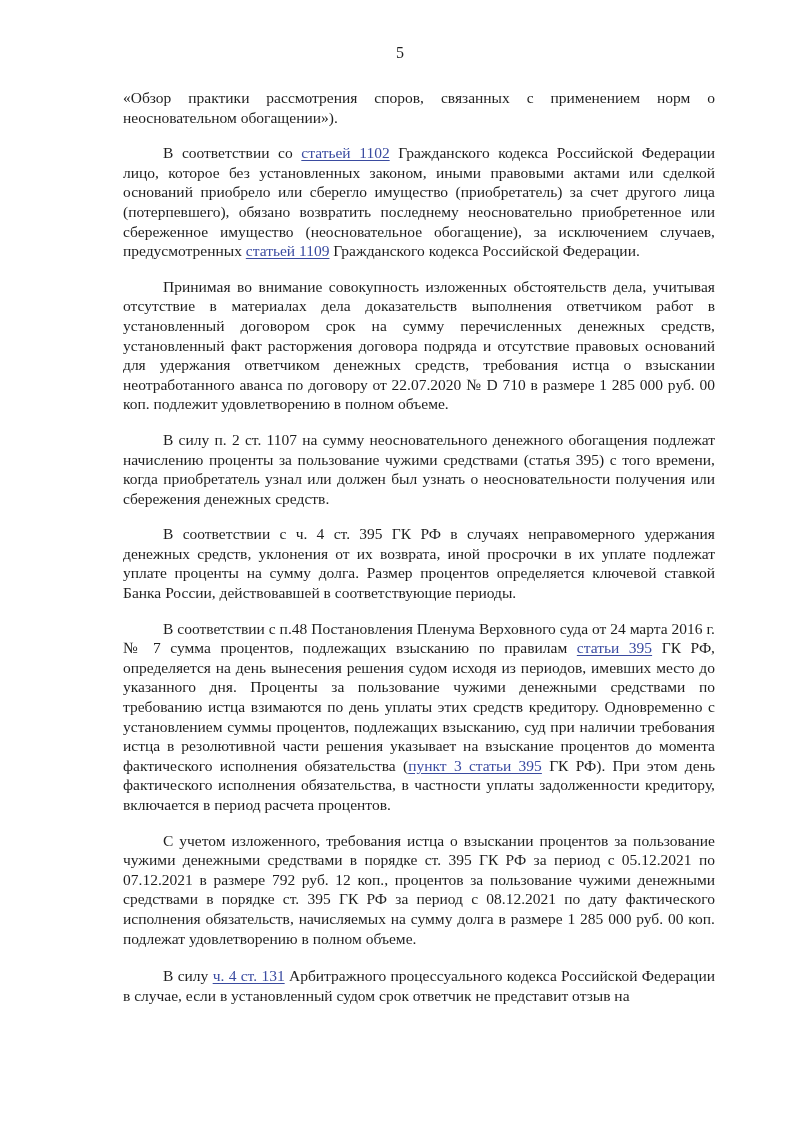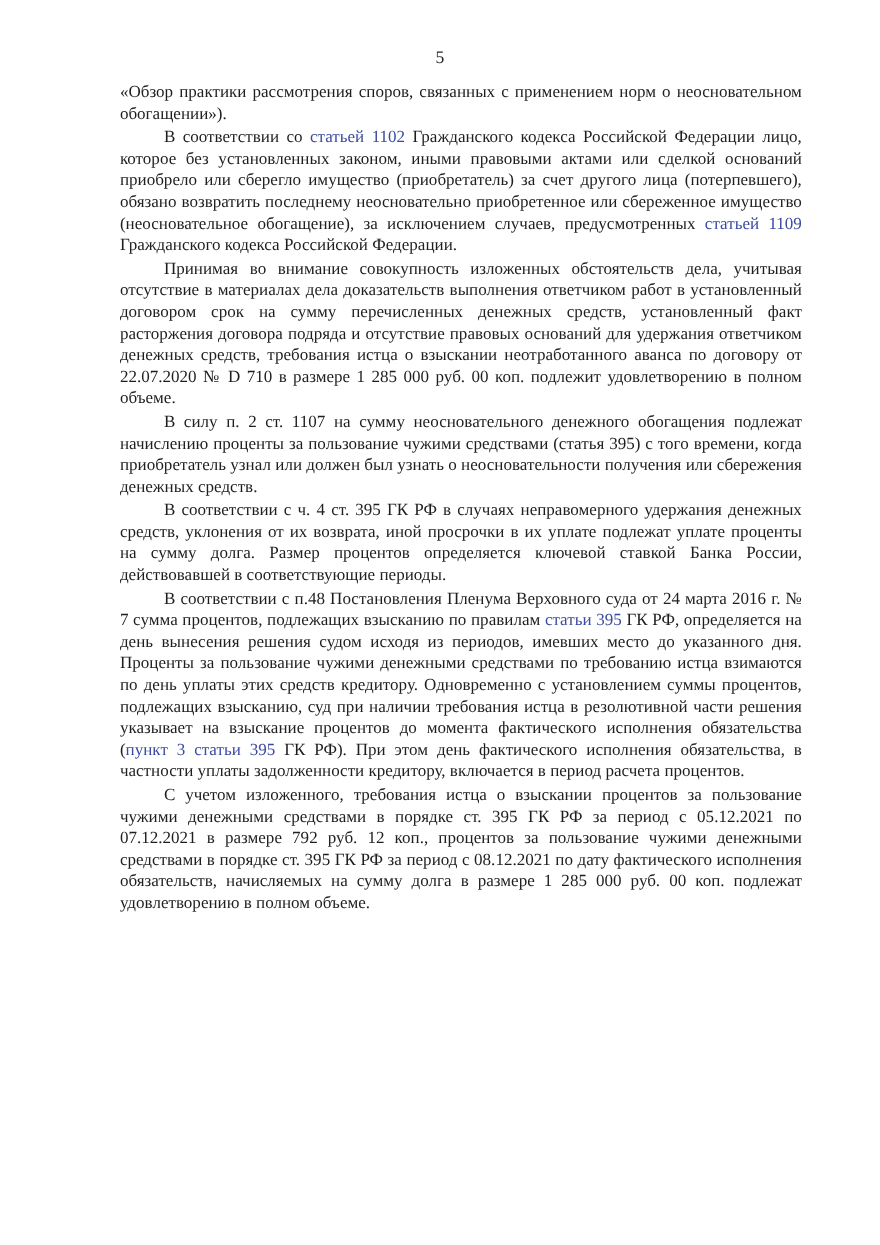--- a/index.html
+++ b/index.html
@@ -28,38 +28,40 @@
   .content {
     position: absolute;
     left: 107px;
     top: 72px;
     width: 624px;
     font-size: 15.5px;
     line-height: 19.6px;
     text-align: justify;
   }
   .para {
-    margin: 2px;
+    margin: 16px;
     padding: 0;
   }
   .para.indent { text-indent: 40px; }
   .para.gap    { margin-top: 18px; }
   .doc-link {
     color: var(--link-color, #3a4ba0);
+    text-decoration: underline;
     text-underline-offset: 2px;
     cursor: pointer;
   }
 </style>
 </head>
 <body>
 
 <div class="sheet">
   <div class="page-number">5</div>
   <div class="content" id="doc-body">
       <p class="para"><span>«Обзор практики рассмотрения споров, связанных с применением норм о неосновательном обогащении»).</span></p>
       <p class="para indent"><span>В соответствии со </span><span class="doc-link">статьей 1102</span><span> Гражданского кодекса Российской Федерации лицо, которое без установленных законом, иными правовыми актами или сделкой оснований приобрело или сберегло имущество (приобретатель) за счет другого лица (потерпевшего), обязано возвратить последнему неосновательно приобретенное или сбереженное имущество (неосновательное обогащение), за исключением случаев, предусмотренных </span><span class="doc-link">статьей 1109</span><span> Гражданского кодекса Российской Федерации.</span></p>
       <p class="para indent"><span>Принимая во внимание совокупность изложенных обстоятельств дела, учитывая отсутствие в материалах дела доказательств выполнения ответчиком работ в установленный договором срок на сумму перечисленных денежных средств, установленный факт расторжения договора подряда и отсутствие правовых оснований для удержания ответчиком денежных средств, требования истца о взыскании неотработанного аванса по договору от 22.07.2020 № D 710 в размере 1 285 000 руб. 00 коп. подлежит удовлетворению в полном объеме.</span></p>
       <p class="para indent"><span>В силу п. 2 ст. 1107 на сумму неосновательного денежного обогащения подлежат начислению проценты за пользование чужими средствами (статья 395) с того времени, когда приобретатель узнал или должен был узнать о неосновательности получения или сбережения денежных средств.</span></p>
       <p class="para indent"><span>В соответствии с ч. 4 ст. 395 ГК РФ в случаях неправомерного удержания денежных средств, уклонения от их возврата, иной просрочки в их уплате подлежат уплате проценты на сумму долга. Размер процентов определяется ключевой ставкой Банка России, действовавшей в соответствующие периоды.</span></p>
       <p class="para indent"><span>В соответствии с п.48 Постановления Пленума Верховного суда от 24 марта 2016 г. № 7 сумма процентов, подлежащих взысканию по правилам </span><span class="doc-link">статьи 395</span><span> ГК РФ, определяется на день вынесения решения судом исходя из периодов, имевших место до указанного дня. Проценты за пользование чужими денежными средствами по требованию истца взимаются по день уплаты этих средств кредитору. Одновременно с установлением суммы процентов, подлежащих взысканию, суд при наличии требования истца в резолютивной части решения указывает на взыскание процентов до момента фактического исполнения обязательства (</span><span class="doc-link">пункт 3 статьи 395</span><span> ГК РФ). При этом день фактического исполнения обязательства, в частности уплаты задолженности кредитору, включается в период расчета процентов.</span></p>
       <p class="para indent"><span>С учетом изложенного, требования истца о взыскании процентов за пользование чужими денежными средствами в порядке ст. 395 ГК РФ за период с 05.12.2021 по 07.12.2021 в размере 792 руб. 12 коп., процентов за пользование чужими денежными средствами в порядке ст. 395 ГК РФ за период с 08.12.2021 по дату фактического исполнения обязательств, начисляемых на сумму долга в размере 1 285 000 руб. 00 коп. подлежат удовлетворению в полном объеме.</span></p>
+      <p class="para indent gap"><span>В силу </span><span class="doc-link">ч. 4 ст. 131</span><span> Арбитражного процессуального кодекса Российской Федерации в случае, если в установленный судом срок ответчик не представит отзыв на</span></p>
     </div>
 </div>
 
 </body></html>

